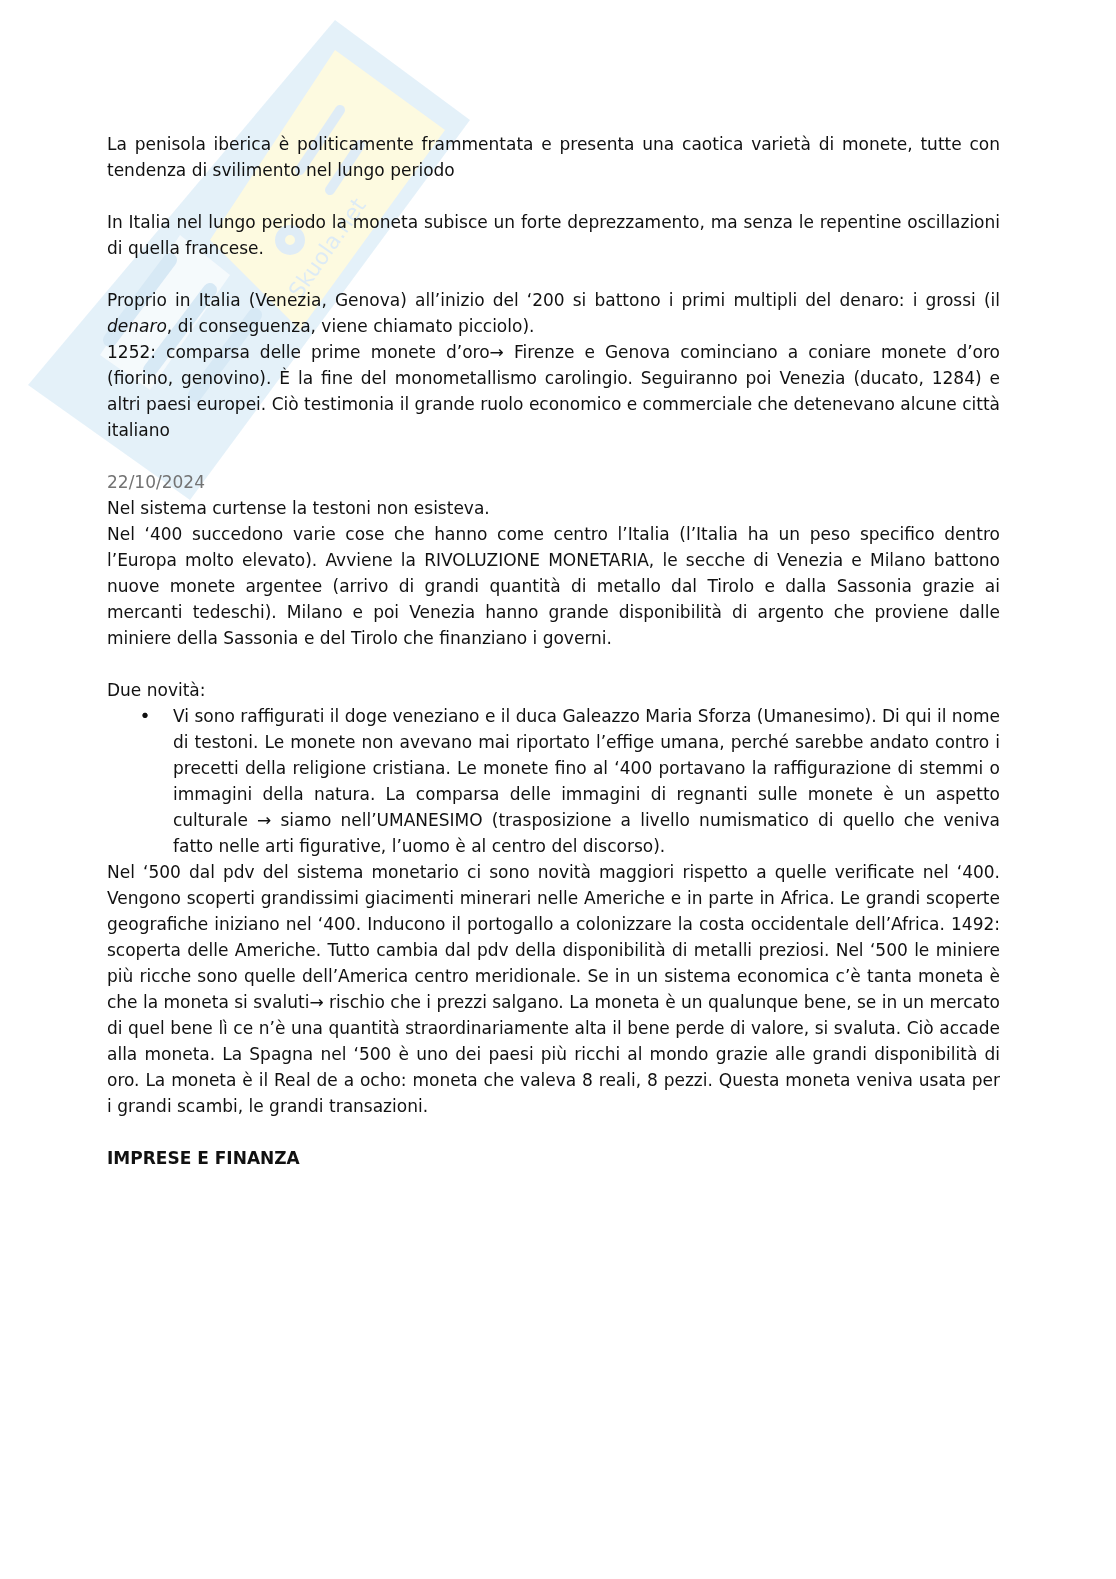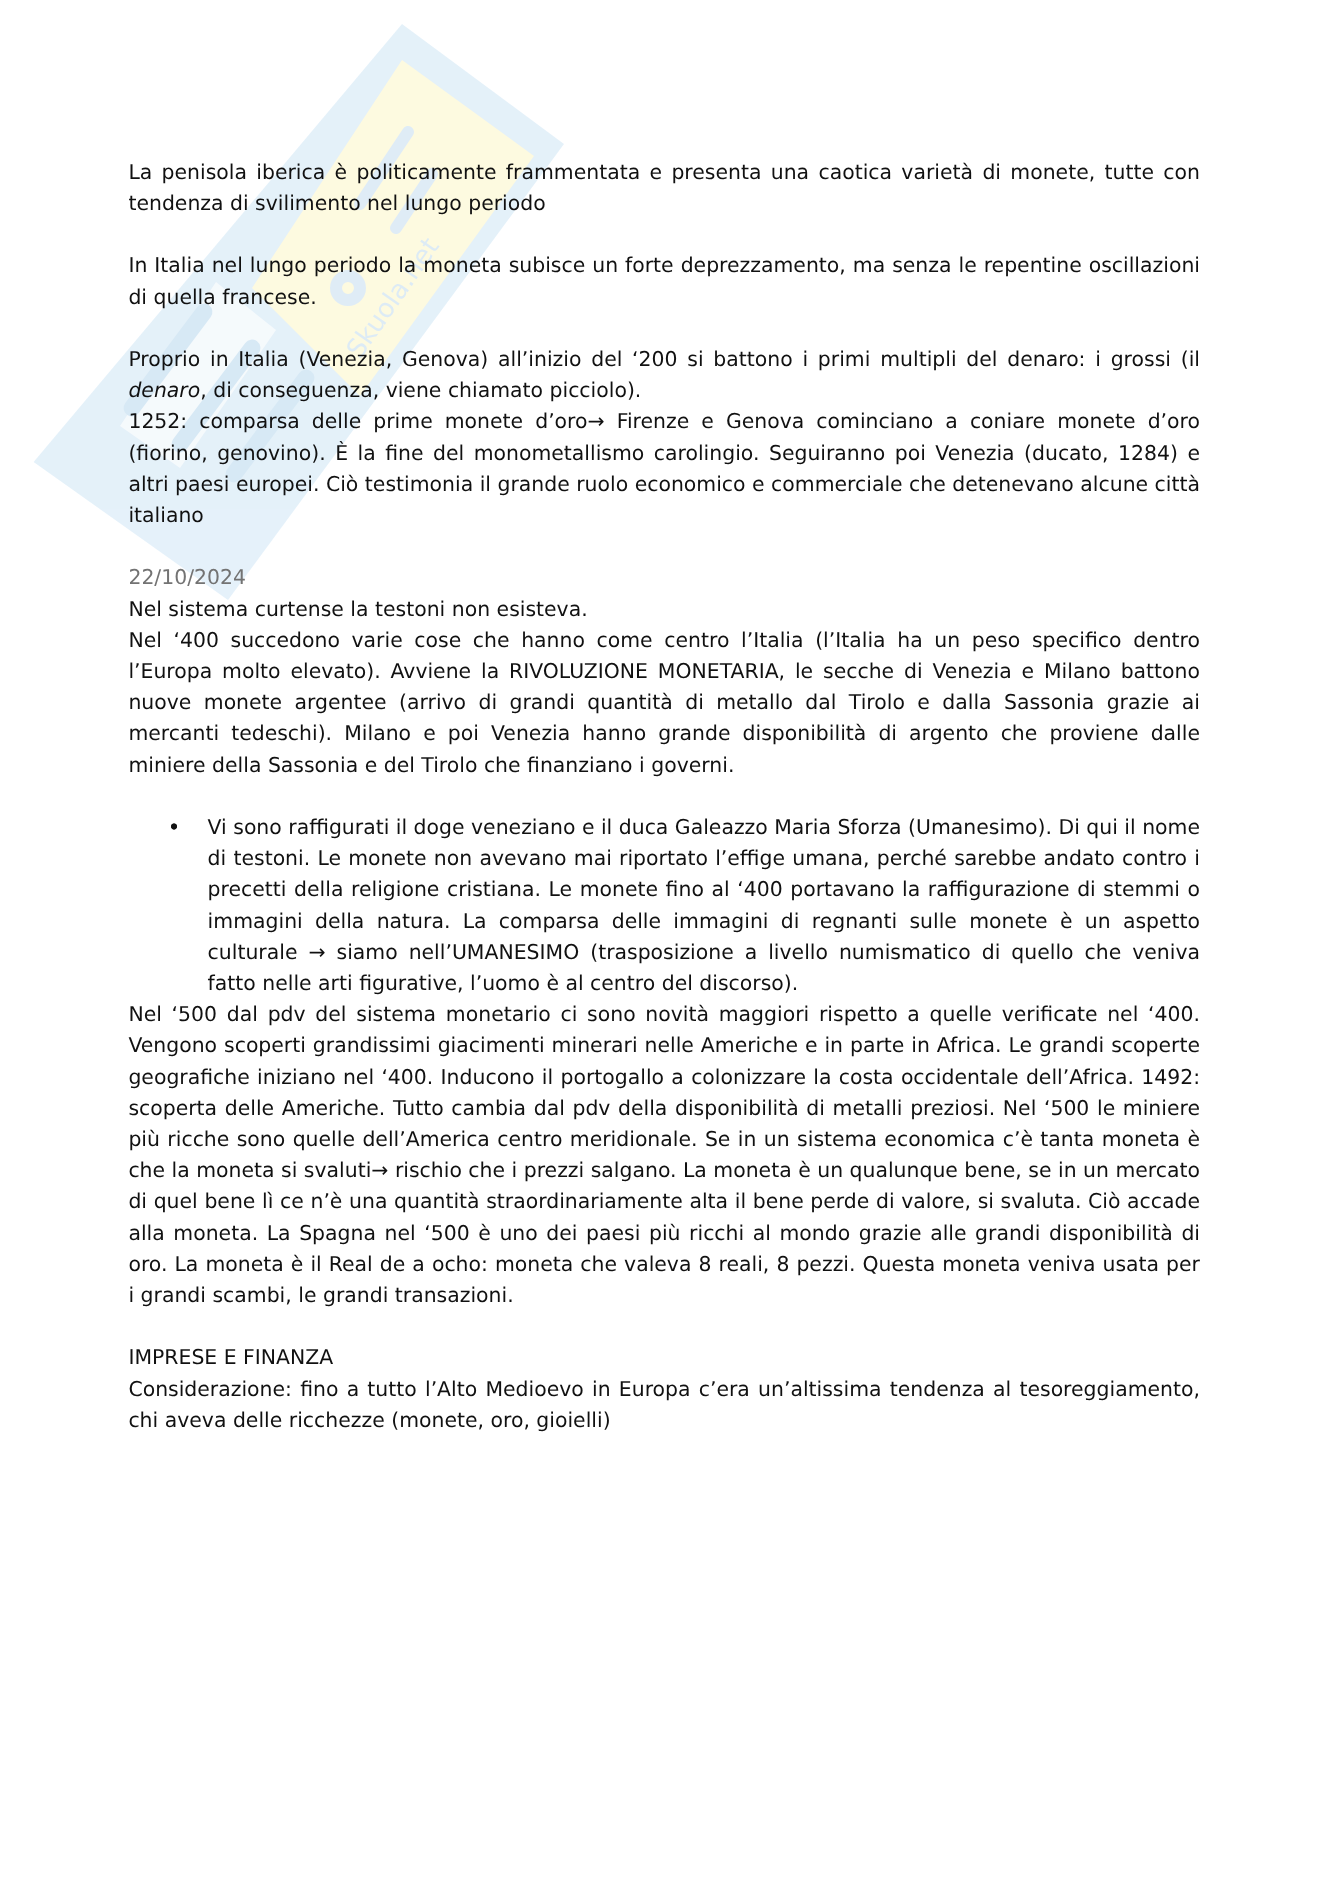--- a/index.html
+++ b/index.html
@@ -39,21 +39,21 @@
       text-align-last: left;
     }
     .blank {
       height: 26px;
     }
     .date {
       color: #737373;
       margin: 0;
     }
     .heading {
-      font-weight: normal;
+      font-weight: bold;
       margin: 0;
     }
     ul.bullets {
       margin: 0;
       padding: 0;
       list-style: none;
     }
     ul.bullets li {
       position: relative;
       padding-left: 66px;
@@ -103,27 +103,27 @@
 
   <p class="p"><span>Proprio in Italia (Venezia, Genova) all’inizio del ‘200 si battono i primi multipli del denaro: i grossi (il </span><em>denaro</em><span>, di conseguenza, viene chiamato picciolo).</span></p>
   <p class="p">1252: comparsa delle prime monete d’oro→ Firenze e Genova cominciano a coniare monete d’oro (fiorino, genovino). È la fine del monometallismo carolingio. Seguiranno poi Venezia (ducato, 1284) e altri paesi europei. Ciò testimonia il grande ruolo economico e commerciale che detenevano alcune città italiano</p>
   <div class="blank"></div>
 
   <p class="date">22/10/2024</p>
   <p class="p">Nel sistema curtense la testoni non esisteva.</p>
   <p class="p">Nel ‘400 succedono varie cose che hanno come centro l’Italia (l’Italia ha un peso specifico dentro l’Europa molto elevato). Avviene la RIVOLUZIONE MONETARIA, le secche di Venezia e Milano battono nuove monete argentee (arrivo di grandi quantità di metallo dal Tirolo e dalla Sassonia grazie ai mercanti tedeschi). Milano e poi Venezia hanno grande disponibilità di argento che proviene dalle miniere della Sassonia e del Tirolo che finanziano i governi.</p>
   <div class="blank"></div>
 
+  <p class="p">Due novità:</p>
   <ul class="bullets">
     <li>
       <span class="bullet">•</span>
     </li>
     <li>
       <span class="bullet">•</span>
       <span>Vi sono raffigurati il doge veneziano e il duca Galeazzo Maria Sforza (Umanesimo). Di qui il nome di testoni. Le monete non avevano mai riportato l’effige umana, perché sarebbe andato contro i precetti della religione cristiana. Le monete fino al ‘400 portavano la raffigurazione di stemmi o immagini della natura. La comparsa delle immagini di regnanti sulle monete è un aspetto culturale → siamo nell’UMANESIMO (trasposizione a livello numismatico di quello che veniva fatto nelle arti figurative, l’uomo è al centro del discorso).</span>
     </li>
   </ul>
   <p class="p">Nel ‘500 dal pdv del sistema monetario ci sono novità maggiori rispetto a quelle verificate nel ‘400. Vengono scoperti grandissimi giacimenti minerari nelle Americhe e in parte in Africa. Le grandi scoperte geografiche iniziano nel ‘400. Inducono il portogallo a colonizzare la costa occidentale dell’Africa. 1492: scoperta delle Americhe. Tutto cambia dal pdv della disponibilità di metalli preziosi. Nel ‘500 le miniere più ricche sono quelle dell’America centro meridionale. Se in un sistema economica c’è tanta moneta è che la moneta si svaluti→ rischio che i prezzi salgano. La moneta è un qualunque bene, se in un mercato di quel bene lì ce n’è una quantità straordinariamente alta il bene perde di valore, si svaluta. Ciò accade alla moneta. La Spagna nel ‘500 è uno dei paesi più ricchi al mondo grazie alle grandi disponibilità di oro. La moneta è il Real de a ocho: moneta che valeva 8 reali, 8 pezzi. Questa moneta veniva usata per i grandi scambi, le grandi transazioni.</p>
   <div class="blank"></div>
 
   <p class="heading">IMPRESE E FINANZA</p>
-  <p class="p">Considerazione: fino a tutto l’Alto Medioevo in Europa c’era un’altissima tendenza al tesoreggiamento, chi aveva delle ricchezze (monete, oro, gioielli)</p>
 </div>
 
 </body></html>

